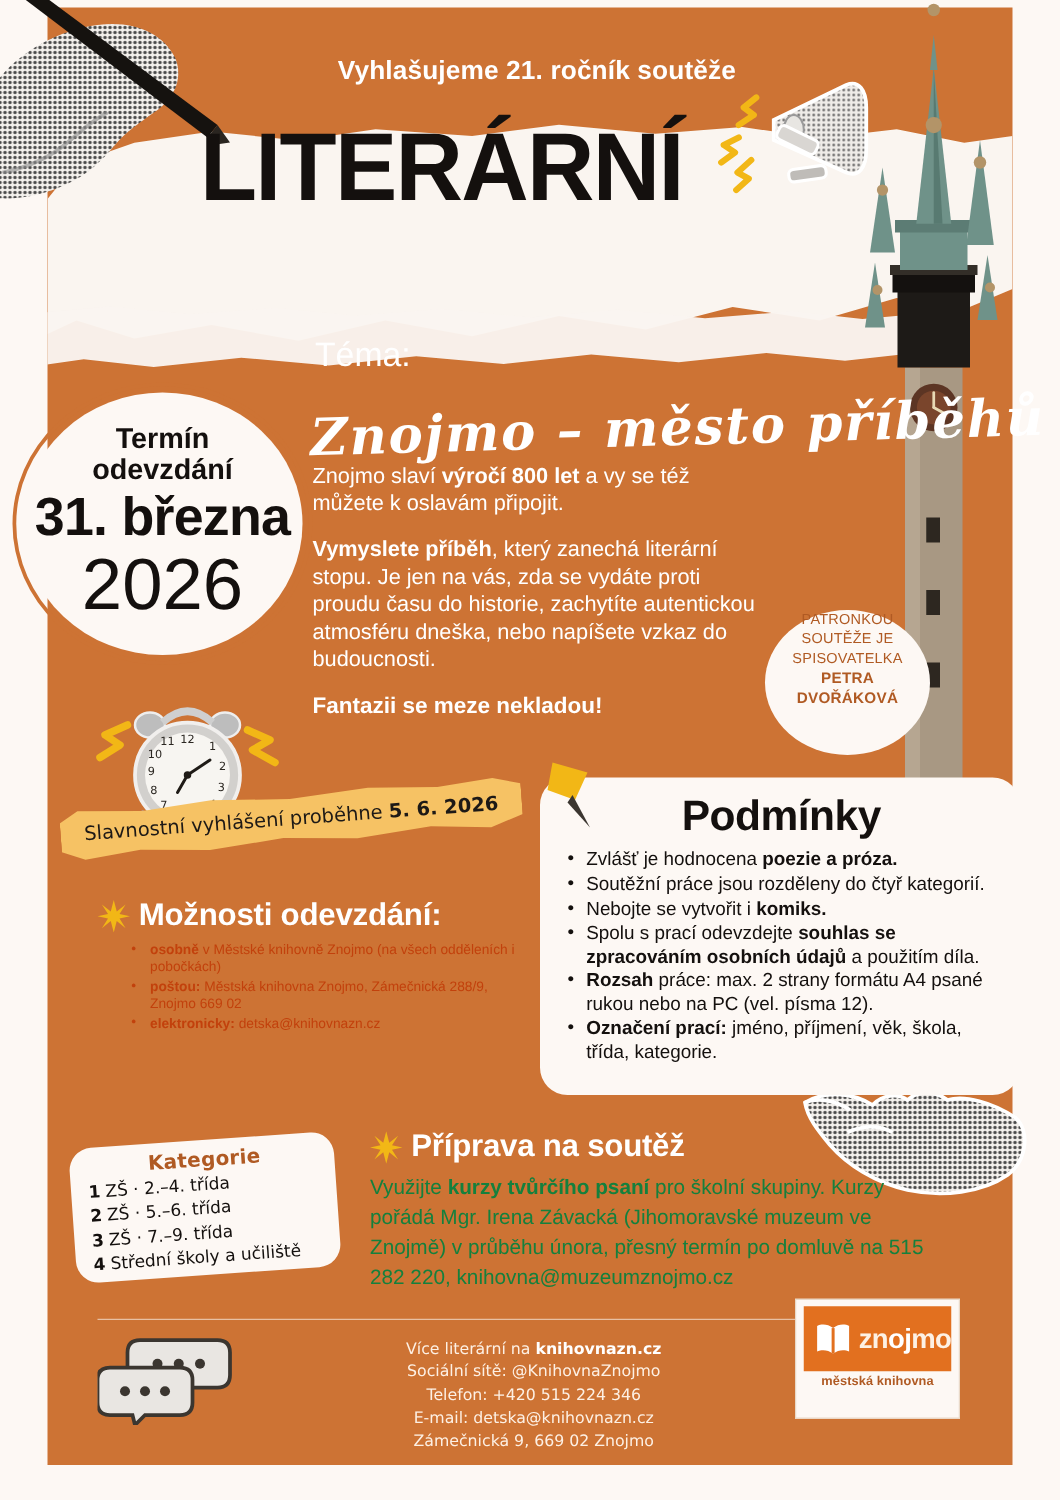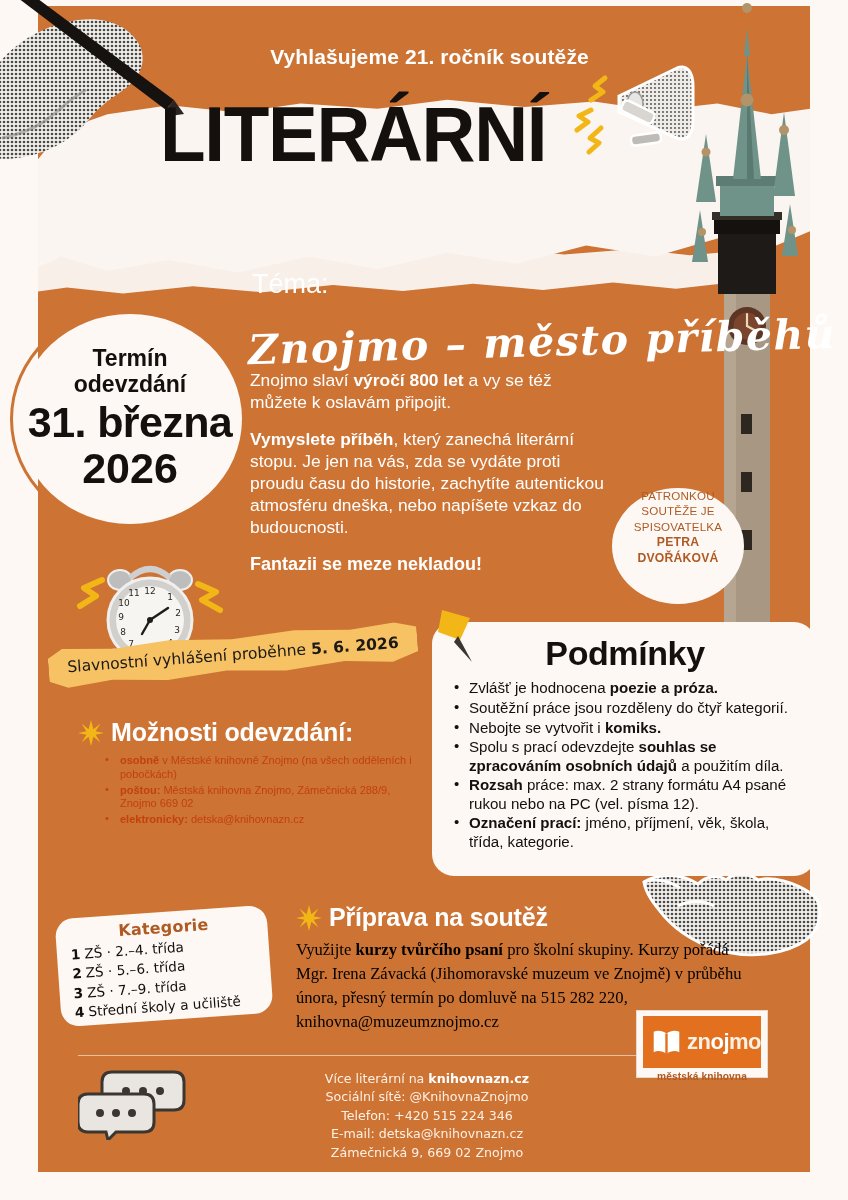--- a/index.html
+++ b/index.html
@@ -113,21 +113,21 @@
     box-shadow: 0 0 0 0 transparent;
   }
   .deadline-ring {
     position: absolute; left: 10px; top: 306px;
     width: 240px; height: 226px; z-index: 8;
     border-radius: 50%;
     border: 3px solid #cd7334;
   }
   .dl-small { font-size: 23px; font-weight: bold; line-height: 1.1; }
   .dl-big { font-size: 43px; font-weight: bold; line-height: 1.08; letter-spacing: -.6px; margin-top: 2px;}
-  .dl-year { font-size: 43px; font-weight: bold; line-height: 1.08; }
+  .dl-year { font-size: 58px; font-weight: normal; line-height: 1.08; }
 
   
   .patron {
     position: absolute; left: 612px; top: 488px;
     width: 132px; height: 116px; z-index: 9;
     background: #fdf8f4; border-radius: 50%;
     display: flex; flex-direction: column;
     align-items: center; 
     text-align: center; color: #b05a23;
     font-size: 11.6px; line-height: 1.32; letter-spacing: .2px;
@@ -210,41 +210,41 @@
   }
   .kategorie .krow {
     font-size: 13.6px; color: #14100e; line-height: 1.42;
     white-space: nowrap;
   }
   .kategorie .knum { font-weight: bold; margin-right: 4px; }
 
   
   .priprava { position: absolute; left: 296px; top: 903px; width: 450px; z-index: 7; }
   .priprava p {
-    color: #000000; font-size: 16.6px; line-height: 1.45; margin-top: 6px; font-family: Liberation Serif, serif;
+    color: #15803d; font-size: 16.6px; line-height: 1.45; margin-top: 6px;
   }
   .priprava b { font-weight: bold; }
   .point-hand { position: absolute; left: 634px; top: 848px; width: 190px; height: 120px; z-index: 5; }
 
   
   .divider {
     position: absolute; left: 78px; top: 1055px; width: 660px;
     border-top: 1px solid rgba(255,255,255,.55); z-index: 7;
   }
   .bubbles { position: absolute; left: 78px; top: 1068px; width: 110px; height: 72px; z-index: 7; }
   .footer-txt {
     position: absolute; left: 262px; top: 1070px; width: 330px;
     text-align: center; color: #fdf0e4;
     font-size: 12.6px; line-height: 1.46; z-index: 7;
     font-family: "DejaVu Sans", sans-serif;
   }
   .footer-txt b { font-weight: bold; color: #ffffff; }
   .logo {
-    position: absolute; left: 636px; top: 1010px;
-    width: 132px; height: 68px; z-index: 7;
+    position: absolute; left: 636px; top: 1039px;
+    width: 132px; height: 96px; z-index: 7;
     background: #fdf8f4; border: 1px solid #e9d9c8;
   }
   .logo-top {
     height: 52px; margin: 5px 6px 0 6px; background: #e2701f;
     display: flex; align-items: center; gap: 6px; padding-left: 9px;
   }
   .logo-word { font-size: 22px; font-weight: bold; color: #fdf1e4; letter-spacing: -.5px; }
   .logo-word .oj { color: #ffffff; }
   .logo-sub {
     text-align: center; font-size: 10.2px; font-weight: bold;

